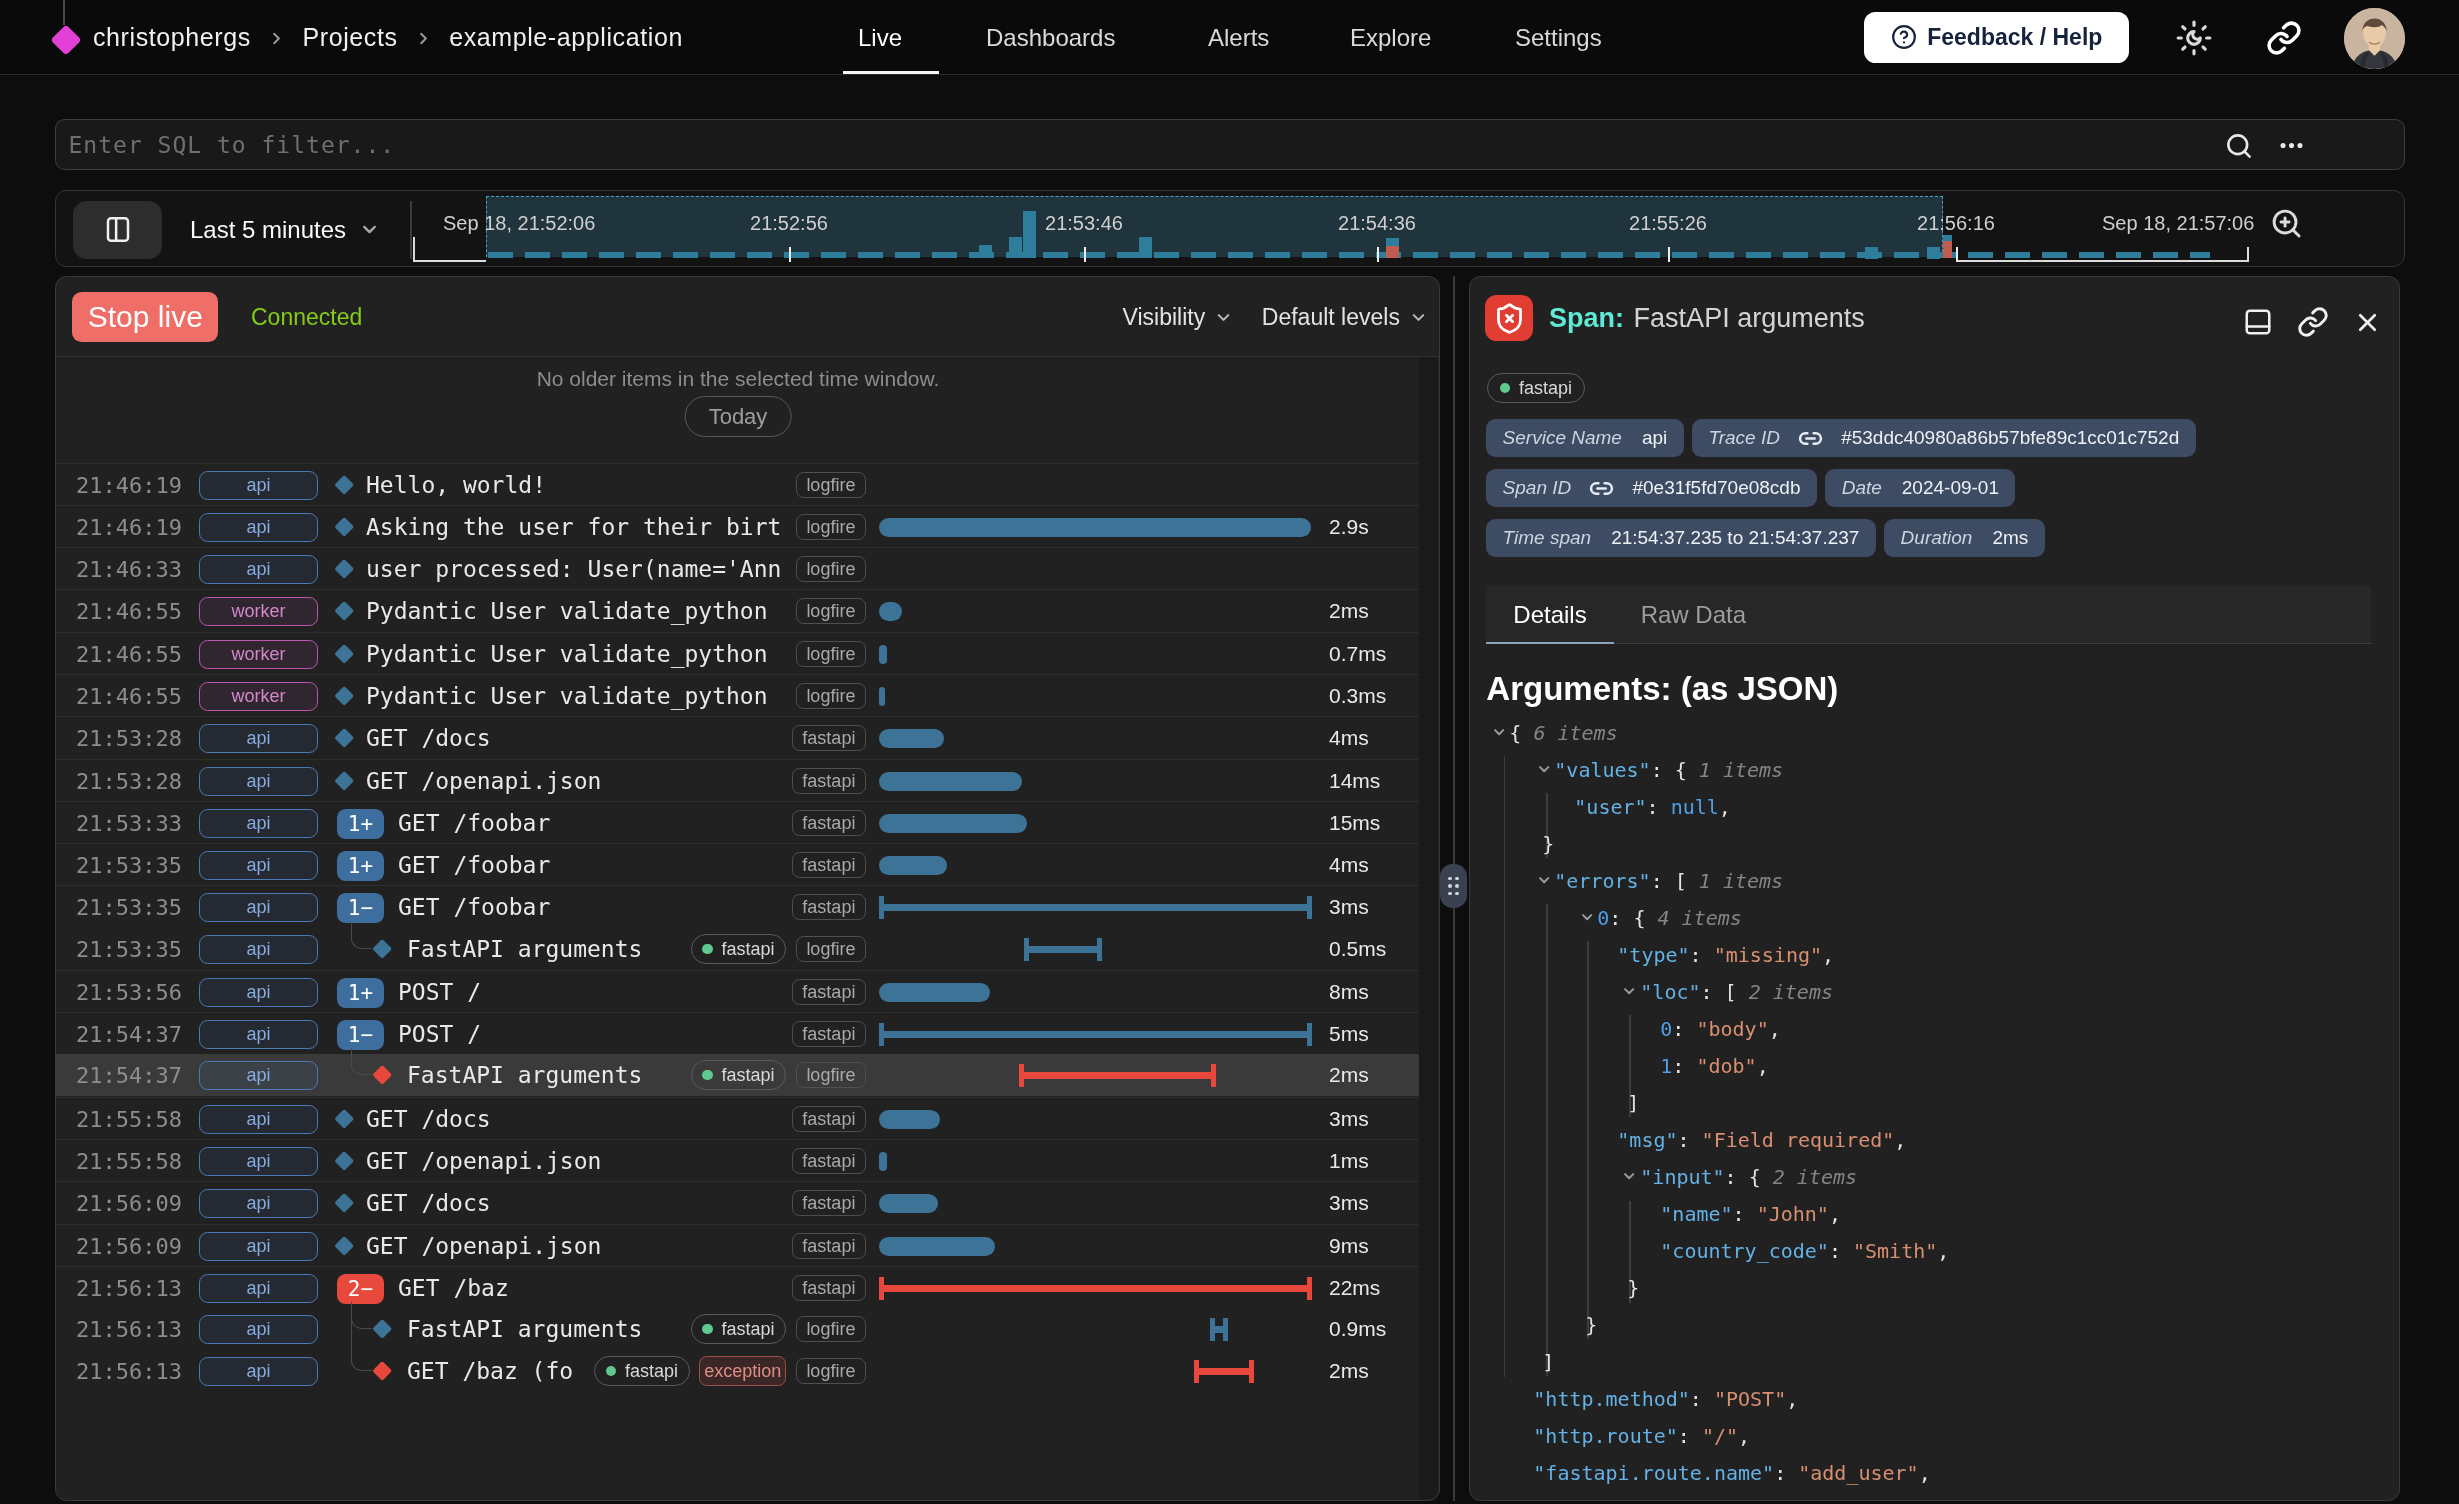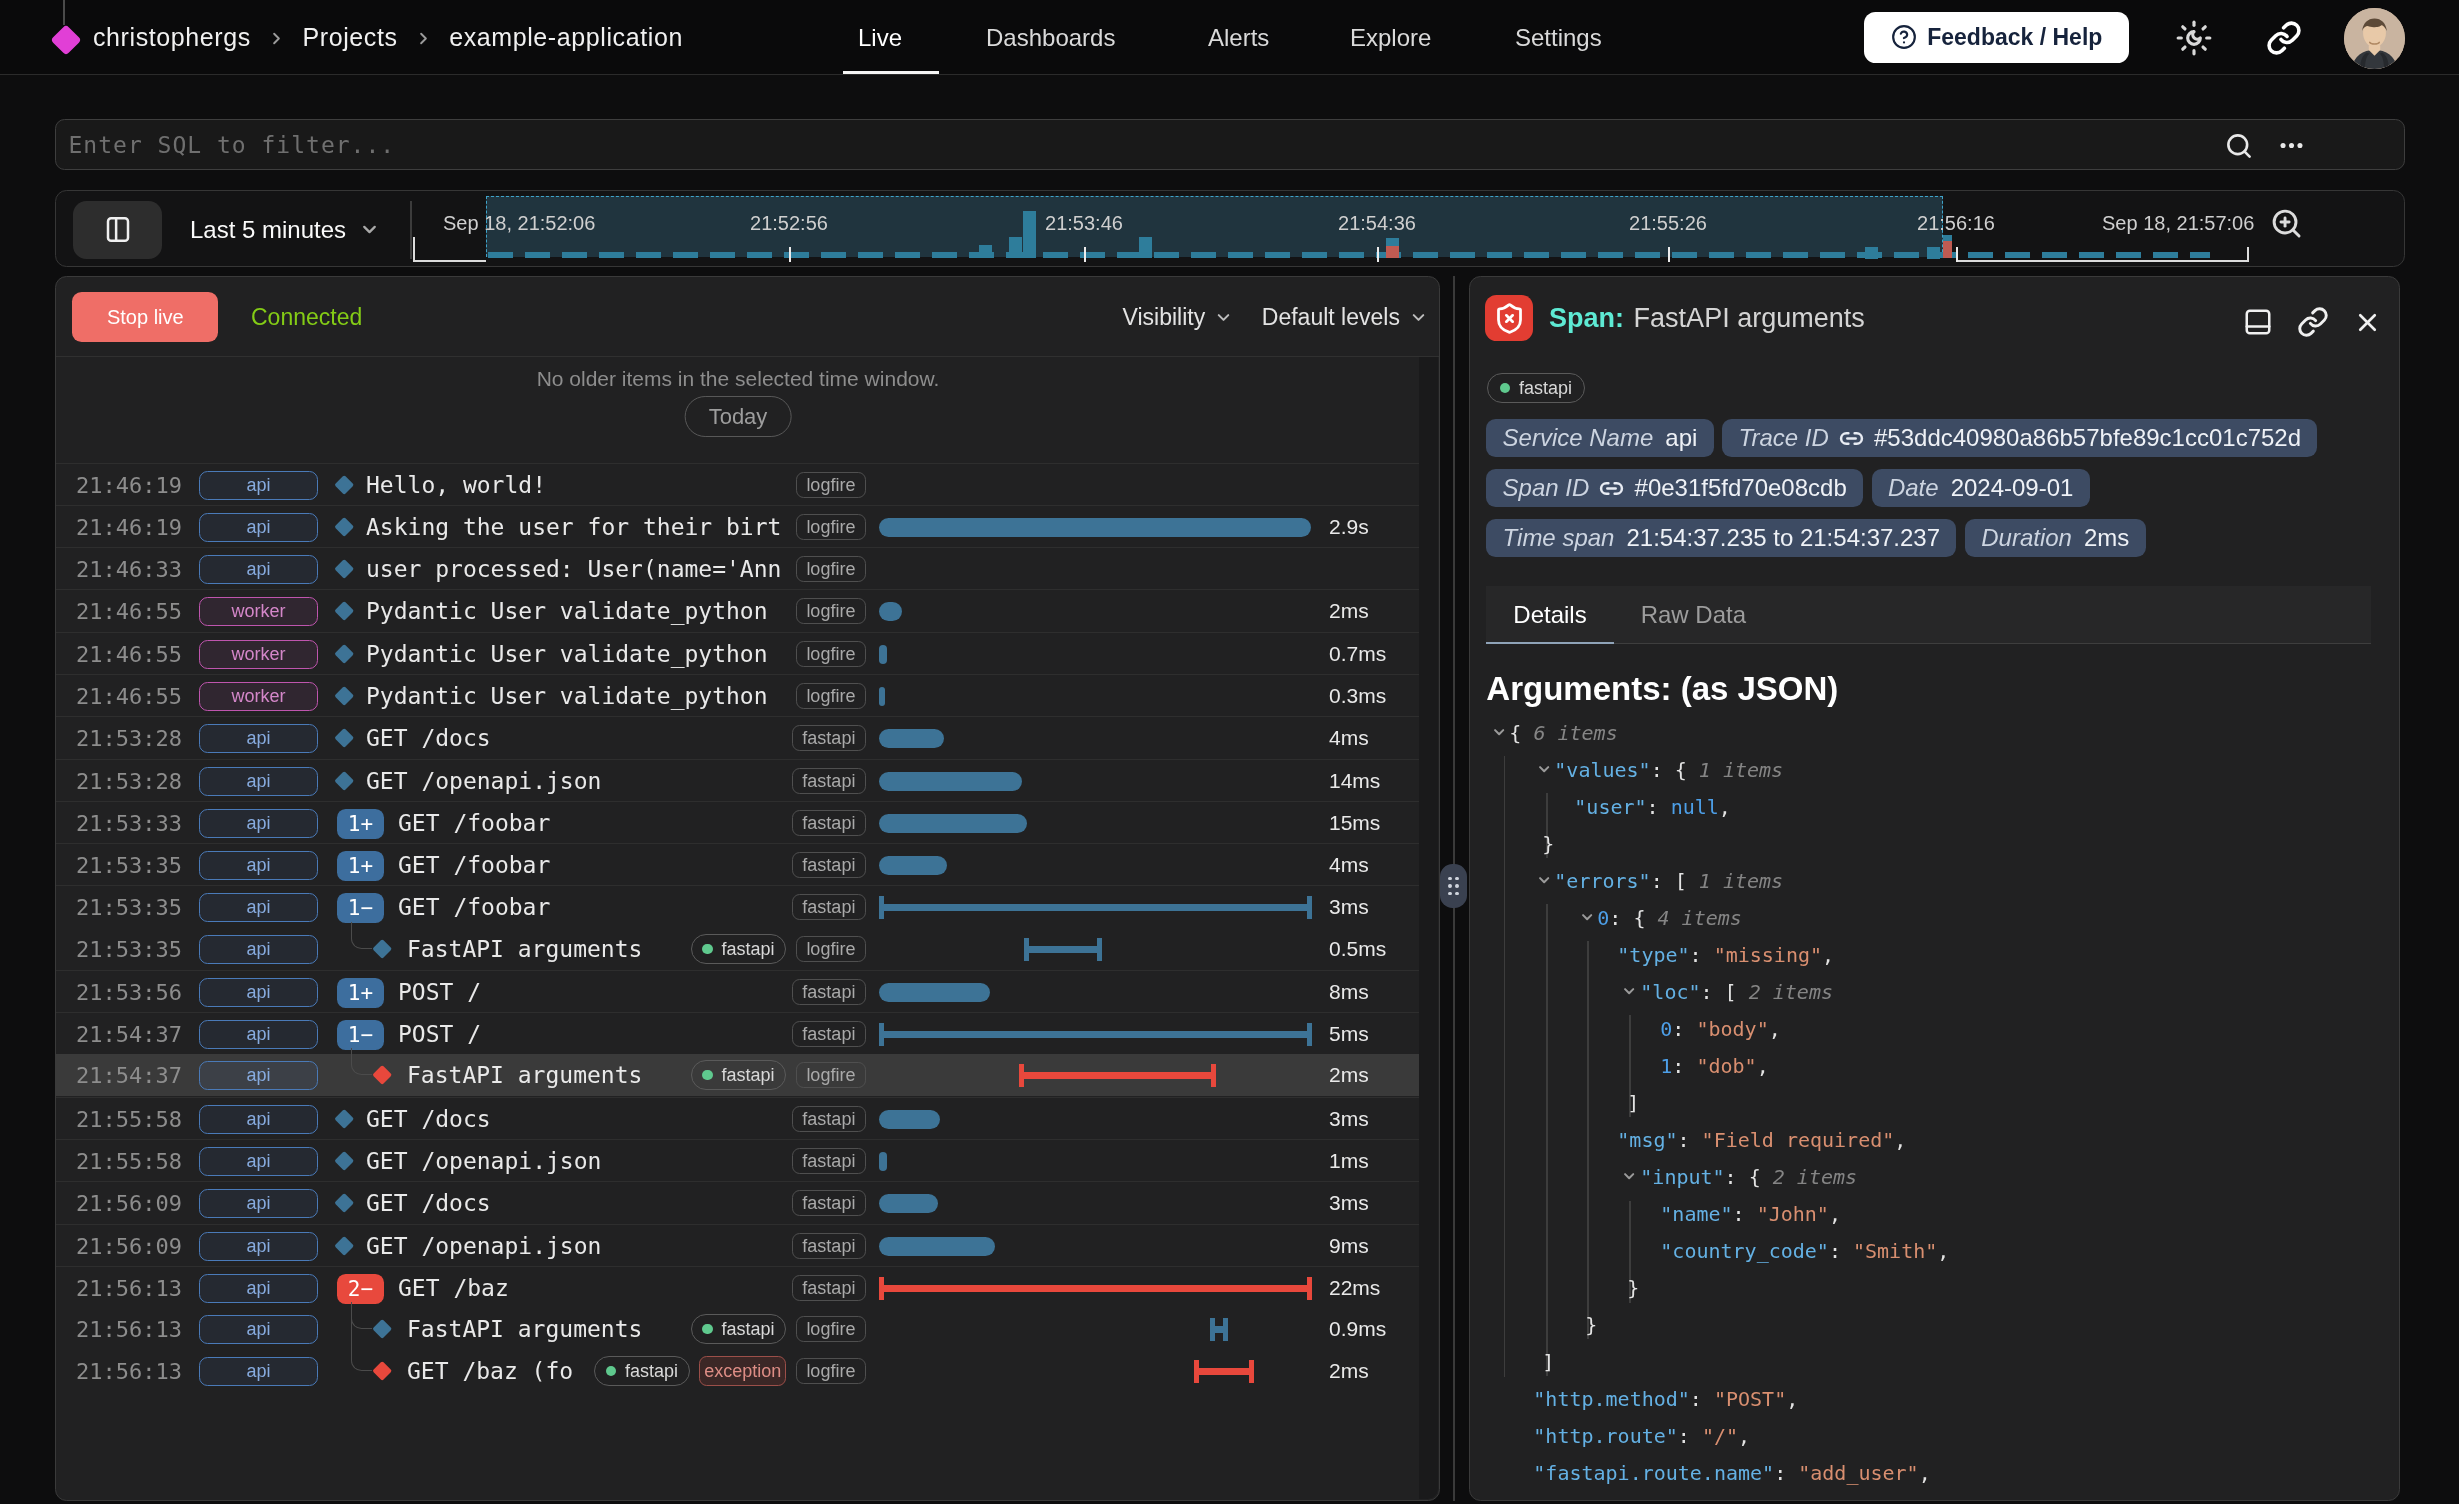--- a/index.html
+++ b/index.html
@@ -40,21 +40,21 @@
 
 .card{position:absolute;top:276px;background:#212122;border:1.4px solid #3a3a3a;border-radius:11.5px}
 #leftcard{left:55px;width:1385px;height:1225px}
 #rightcard{left:1469px;width:931px;height:1225px}
 #panel-divider{position:absolute;left:1453px;top:276px;width:1.9px;height:1225px;background:#3a3a3a}
 #drag-handle{position:absolute;left:1440px;top:864px;width:27px;height:44px;border-radius:12.5px;background:#3a4150;display:flex;align-items:center;justify-content:center}
 .dots{display:grid;grid-template-columns:3.8px 3.8px;gap:3.8px}
 .dots i{width:3.8px;height:3.8px;border-radius:50%;background:#cfd4dd}
 
 #lc-header{position:absolute;left:0;top:0;width:100%;height:80px;border-bottom:1px solid #303030}
-#stop-live{position:absolute;left:16.3px;top:15.4px;width:146px;height:50px;border-radius:9.6px;background:#ef6e67;color:#fff;font-size:20px;font-weight:500;display:flex;align-items:center;justify-content:center}
+#stop-live{position:absolute;left:16.3px;top:15.4px;width:146px;height:50px;border-radius:9.6px;background:#ef6e67;color:#fff;font-size:30px;font-weight:500;display:flex;align-items:center;justify-content:center}
 #connected{position:absolute;left:195px;top:0;height:80px;display:flex;align-items:center;font-size:23px;color:#84cc16}
 #lc-filters{position:absolute;right:11.5px;top:0;height:80px;display:flex;align-items:center;gap:29px;font-size:23px;color:#e3e3e3}
 .dd{display:flex;align-items:center;gap:8.6px}
 
 #lc-body{position:absolute;left:0;top:80px;width:1364px;height:1143px;overflow:hidden}
 #lc-gutter{position:absolute;right:1.4px;top:80px;width:19px;height:1142px;background:#1a1a1b;border-bottom-right-radius:10.6px}
 #lc-notice{position:absolute;left:0;top:9.6px;width:1364px;text-align:center;font-size:21px;color:#8d8d8d}
 #lc-today{position:absolute;left:682px;transform:translateX(-50%);top:39px;height:41px;padding:0 23px;border:1.4px solid #585858;border-radius:21px;display:flex;align-items:center;font-size:22px;color:#9d9d9d}
 .row{position:absolute;left:0;width:1364px;height:42px;font-family:"DejaVu Sans Mono",monospace}
 .row.sep{border-top:1px solid #2e2e2e}
@@ -81,21 +81,21 @@
 .bred{background:#e8483c}
 .rdur{position:absolute;left:1273px;top:0;height:42px;display:flex;align-items:center;font-size:21px;color:#e9e9e9;font-family:"Liberation Sans",sans-serif}
 
 #rc-shield{position:absolute;left:15.4px;top:18px;width:48px;height:46px;border-radius:11.5px;background:#e23d32;display:flex;align-items:center;justify-content:center}
 #rc-title{position:absolute;left:79px;top:0;height:83px;display:flex;align-items:center;font-size:27px;color:#d4d4d4}
 #rc-title b{color:#5eead4;font-weight:700;margin-right:9.6px}
 #rc-actions{position:absolute;right:17.3px;top:29px;display:flex;align-items:center;gap:24px}
 #rc-scope{position:absolute;left:17.3px;top:96px;height:30px;padding:0 11.5px;border:1.4px solid #5a5a5a;border-radius:15.4px;color:#d8d8d8;font-size:18px;display:flex;align-items:center;gap:8.6px}
 #rc-scope i{width:10.6px;height:10.6px;border-radius:50%;background:#5fc98e}
 .chiprow{position:absolute;left:16.3px;display:flex;gap:8.6px}
-.chip{height:38px;background:#3d4b63;border-radius:9.6px;display:flex;align-items:center;padding:0 16.3px;gap:12px;font-size:24px}
+.chip{height:38px;background:#3d4b63;border-radius:9.6px;display:flex;align-items:center;padding:0 16.3px;gap:20px;font-size:19px}
 .chip .lb{font-style:italic;color:#ccd4e0}
 .chip .vl{color:#eef1f6}
 #rc-tabs{position:absolute;left:16.3px;top:309px;width:885px;height:58px;background:#272728;border-bottom:1.4px solid #3e3e3e;display:flex}
 .rtab{height:100%;display:flex;align-items:center;justify-content:center;font-size:24px;color:#9d9d9d;padding:0 27px;position:relative}
 .rtab.active{color:#fff}
 .rtab.active:after{content:"";position:absolute;left:0;bottom:-1.4px;width:100%;height:2.9px;background:#8fa3b8}
 #rc-json-title{position:absolute;left:16.3px;top:393px;font-size:33px;font-weight:700;color:#fff}
 #rc-json{position:absolute;left:16.3px;top:437px;width:898px;font-family:"DejaVu Sans Mono",monospace;font-size:20px}
 .jline{height:37px;display:flex;align-items:center;white-space:pre;position:relative}
 .jchev{position:absolute;top:0;height:37px;display:flex;align-items:center}

